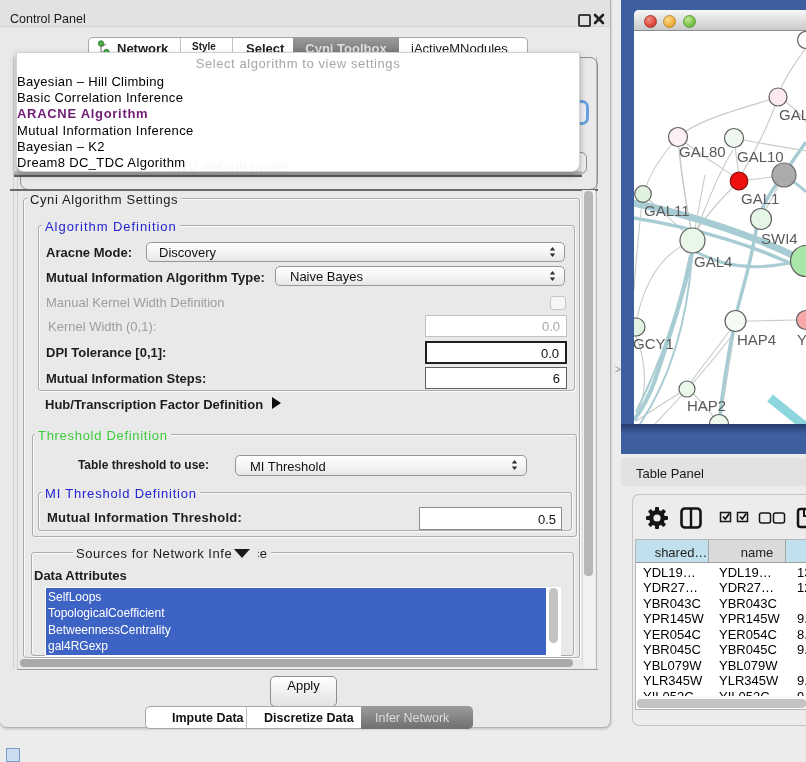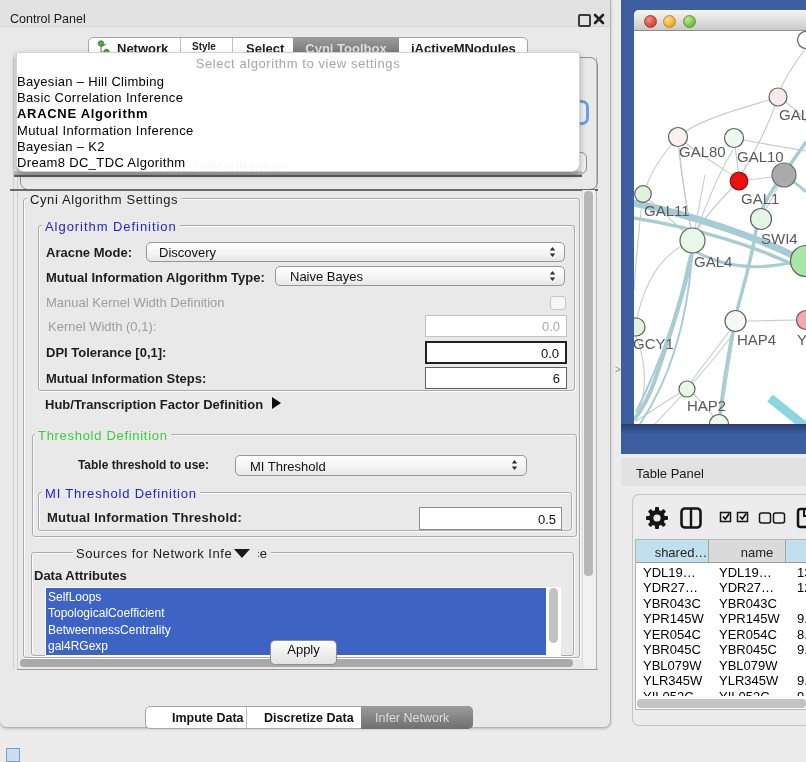--- a/index.html
+++ b/index.html
@@ -44,41 +44,41 @@
      background:linear-gradient(#9c9c9c,#6f6f6f);"></div>
 <svg class="abs" style="left:97px;top:40px;" width="13" height="15" viewBox="0 0 13 15">
   <path d="M4,4 L4,12 L9,12 M4,7 L9,4" stroke="#888" stroke-width="1.2" fill="none"></path>
   <circle cx="4" cy="3.5" r="2.7" fill="#4db04d" stroke="#2c7d2c" stroke-width="0.9"></circle>
   <circle cx="9.5" cy="12" r="2.7" fill="#4db04d" stroke="#2c7d2c" stroke-width="0.9"></circle>
 </svg>
 <div class="abs" style="left:117px;top:41px;font-size:13px;font-weight:bold;color:#202020;">Network</div>
 <div class="abs" style="left:192px;top:41px;font-size:10px;font-weight:bold;color:#202020;">Style</div>
 <div class="abs" style="left:246px;top:41px;font-size:13px;font-weight:bold;color:#202020;">Select</div>
 <div class="abs" style="left:293px;top:41px;width:106px;text-align:center;font-size:13px;font-weight:bold;color:#dedede;">Cyni Toolbox</div>
-<div class="abs" style="left:411px;top:41px;font-size:13px;font-weight:bold;color:#202020;">jActiveMNodules</div>
+<div class="abs" style="left:411px;top:41px;font-size:13px;font-weight:normal;color:#202020;">jActiveMNodules</div>
 
 <div class="abs" style="left:20px;top:57px;width:578px;height:133px;border:1.5px solid #8f8f8f;
      border-radius:8px;box-sizing:border-box;"></div>
 <div class="abs" style="left:566px;top:100px;width:23px;height:25px;border:3px solid #66a1e0;
      border-radius:7px;box-sizing:border-box;background:#eef2f6;"></div>
 <div class="abs" style="left:556px;top:152px;width:31px;height:22px;border:1.5px solid #8f8f8f;
      border-radius:6px;box-sizing:border-box;background:#f0f0f0;"></div>
 <div class="abs" style="left:14px;top:171px;width:568px;height:4px;
      background:linear-gradient(#cccccc,#a5a5a5);border-bottom:2px solid #5e5e5e;"></div>
 
 <div class="abs" style="left:16px;top:52px;width:564px;height:120px;background:#ffffff;
      border:1px solid #d2d2d2;border-radius:2px 2px 8px 8px;box-sizing:border-box;
      box-shadow:0 3px 6px rgba(0,0,0,0.3);"></div>
 <div class="abs" style="left:30px;top:80px;font-size:13px;color:#000;opacity:0.03;">Inference Algorithm</div>
 <div class="abs" style="left:30px;top:133px;font-size:13px;color:#000;opacity:0.03;">Table Data</div>
 <div class="abs" style="left:150px;top:158px;font-size:15px;color:#000;opacity:0.03;text-align:right;">at SRV default mode</div>
 <div class="abs" style="left:16px;top:56px;width:564px;text-align:center;font-size:13px;letter-spacing:0.57px;color:#a6a6a6;">Select algorithm to view settings</div>
 <div class="abs" style="left:17px;top:74px;font-size:13px;letter-spacing:0.3px;color:#000;">Bayesian – Hill Climbing</div>
 <div class="abs" style="left:17px;top:90.2px;font-size:13px;letter-spacing:0.35px;color:#000;">Basic Correlation Inference</div>
-<div class="abs" style="left:17px;top:106.4px;font-size:13px;font-weight:bold;letter-spacing:0.7px;color:#000000;">ARACNE Algorithm</div>
+<div class="abs" style="left:17px;top:106.4px;font-size:13px;font-weight:bold;letter-spacing:0.7px;color:#701a75;">ARACNE Algorithm</div>
 <div class="abs" style="left:17px;top:122.6px;font-size:13px;letter-spacing:0.4px;color:#000;">Mutual Information Inference</div>
 <div class="abs" style="left:17px;top:138.8px;font-size:13px;letter-spacing:0.3px;color:#000;">Bayesian – K2</div>
 <div class="abs" style="left:17px;top:155px;font-size:13px;letter-spacing:0.35px;color:#000;">Dream8 DC_TDC Algorithm</div>
 
 <div class="abs" style="left:10px;top:189px;width:588px;height:2px;background:#6a6a6a;"></div>
 
 <div class="abs" style="left:23px;top:198px;width:557px;height:460px;border:1px solid #ababab;
      border-radius:3px;box-sizing:border-box;box-shadow:inset 1px 1px 0 rgba(255,255,255,0.8),1px 1px 0 rgba(255,255,255,0.8);"></div>
 <div class="gtitle" style="left:27px;top:192px;letter-spacing:0.6px;color:#1b1b1b;">Cyni Algorithm Settings</div>
 
@@ -161,21 +161,21 @@
 <div class="abs" style="left:48px;top:638.9px;font-size:12px;color:#fff;">gal4RGexp</div>
 <div class="abs" style="left:549px;top:588px;width:9px;height:55px;background:#c2c2c2;border-radius:4.5px;"></div>
 
 <div class="abs" style="left:20px;top:659px;width:553px;height:7.5px;background:#a9a9a9;border-radius:4px;"></div>
 <div class="abs" style="left:17px;top:669px;width:581px;height:1px;background:#9c9c9c;"></div>
 
 <div class="abs" style="left:582px;top:190px;width:13px;height:478px;background:#f1f1f1;
      border-left:1px solid #dcdcdc;box-sizing:border-box;"></div>
 <div class="abs" style="left:584px;top:191px;width:8.5px;height:385px;background:#b7b7b7;border-radius:4px;"></div>
 
-<div class="abs" style="left:270px;top:640px;width:67px;height:25px;
+<div class="abs" style="left:270px;top:676px;width:67px;height:31px;
      background:linear-gradient(#ffffff,#ededed 60%,#e2e2e2);
      border:1px solid #8e8e8e;border-radius:5px;box-sizing:border-box;
      text-align:center;font-size:13px;color:#0d0d0d;line-height:17px;">Apply</div>
 
 <div class="abs" style="left:145px;top:706px;width:328px;height:23px;background:#ffffff;
      border:1px solid #a6a6a6;border-radius:5px;box-sizing:border-box;"></div>
 <div class="abs" style="left:246px;top:707px;width:1px;height:21px;background:#c2c2c2;"></div>
 <div class="abs" style="left:361px;top:706px;width:112px;height:23px;
      background:linear-gradient(#9c9c9c,#6f6f6f);border-radius:0 5px 5px 0;"></div>
 <div class="abs" style="left:172px;top:711px;font-size:12.5px;font-weight:bold;color:#111;">Impute Data</div>

